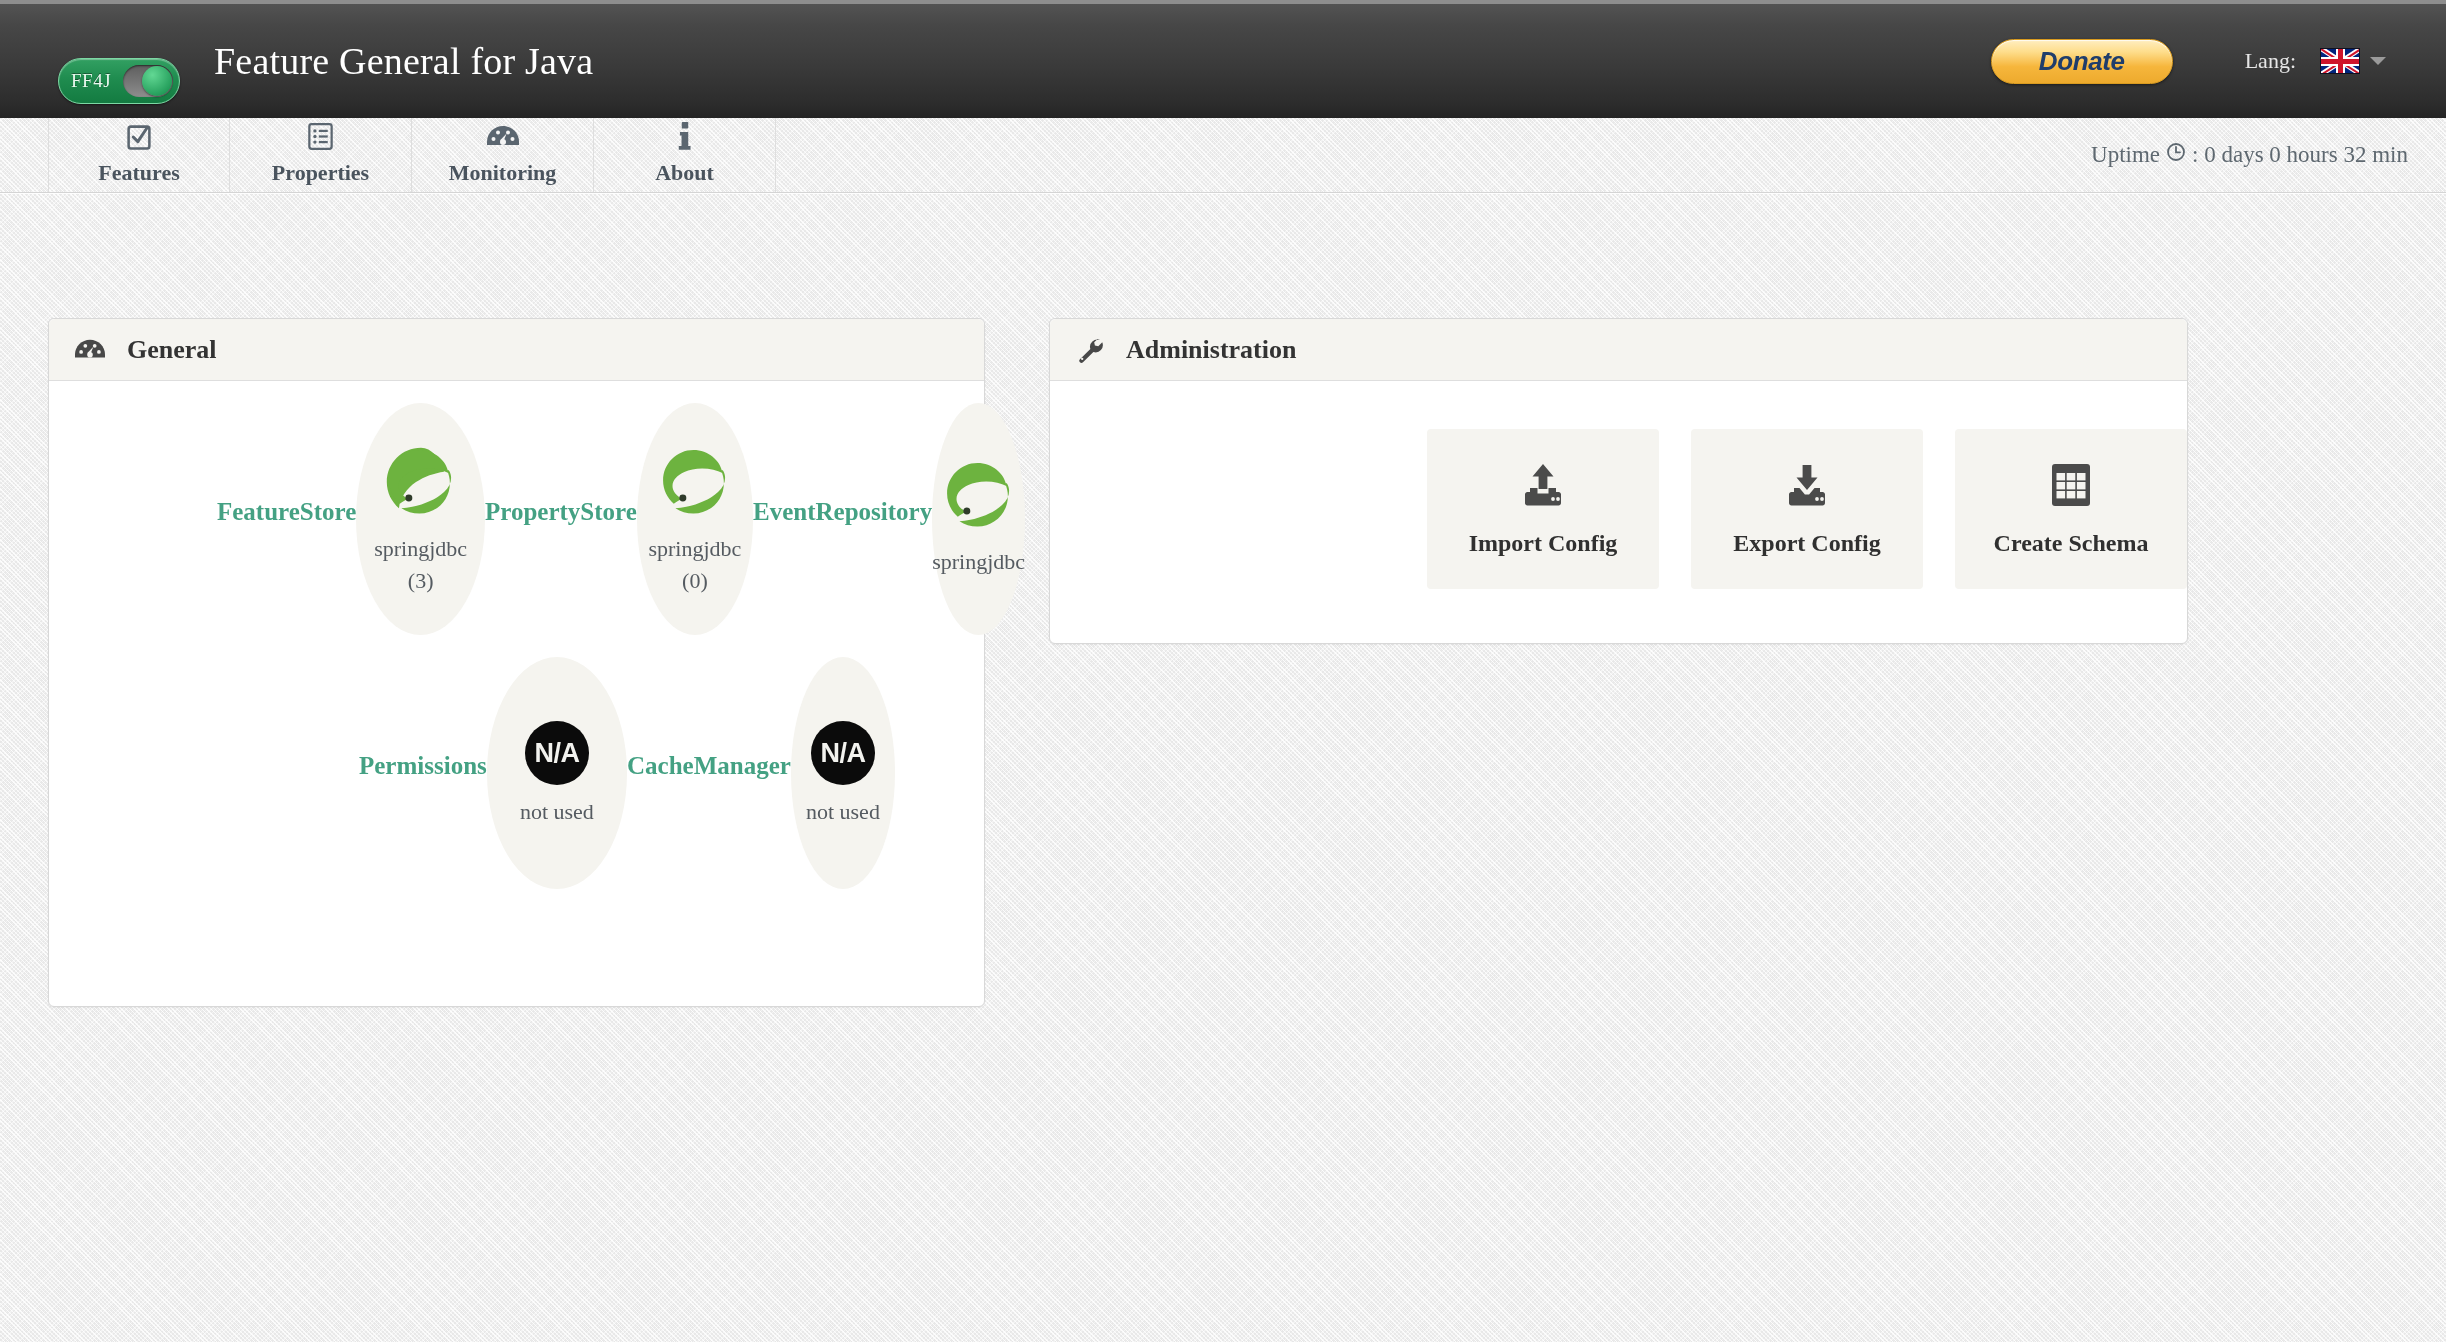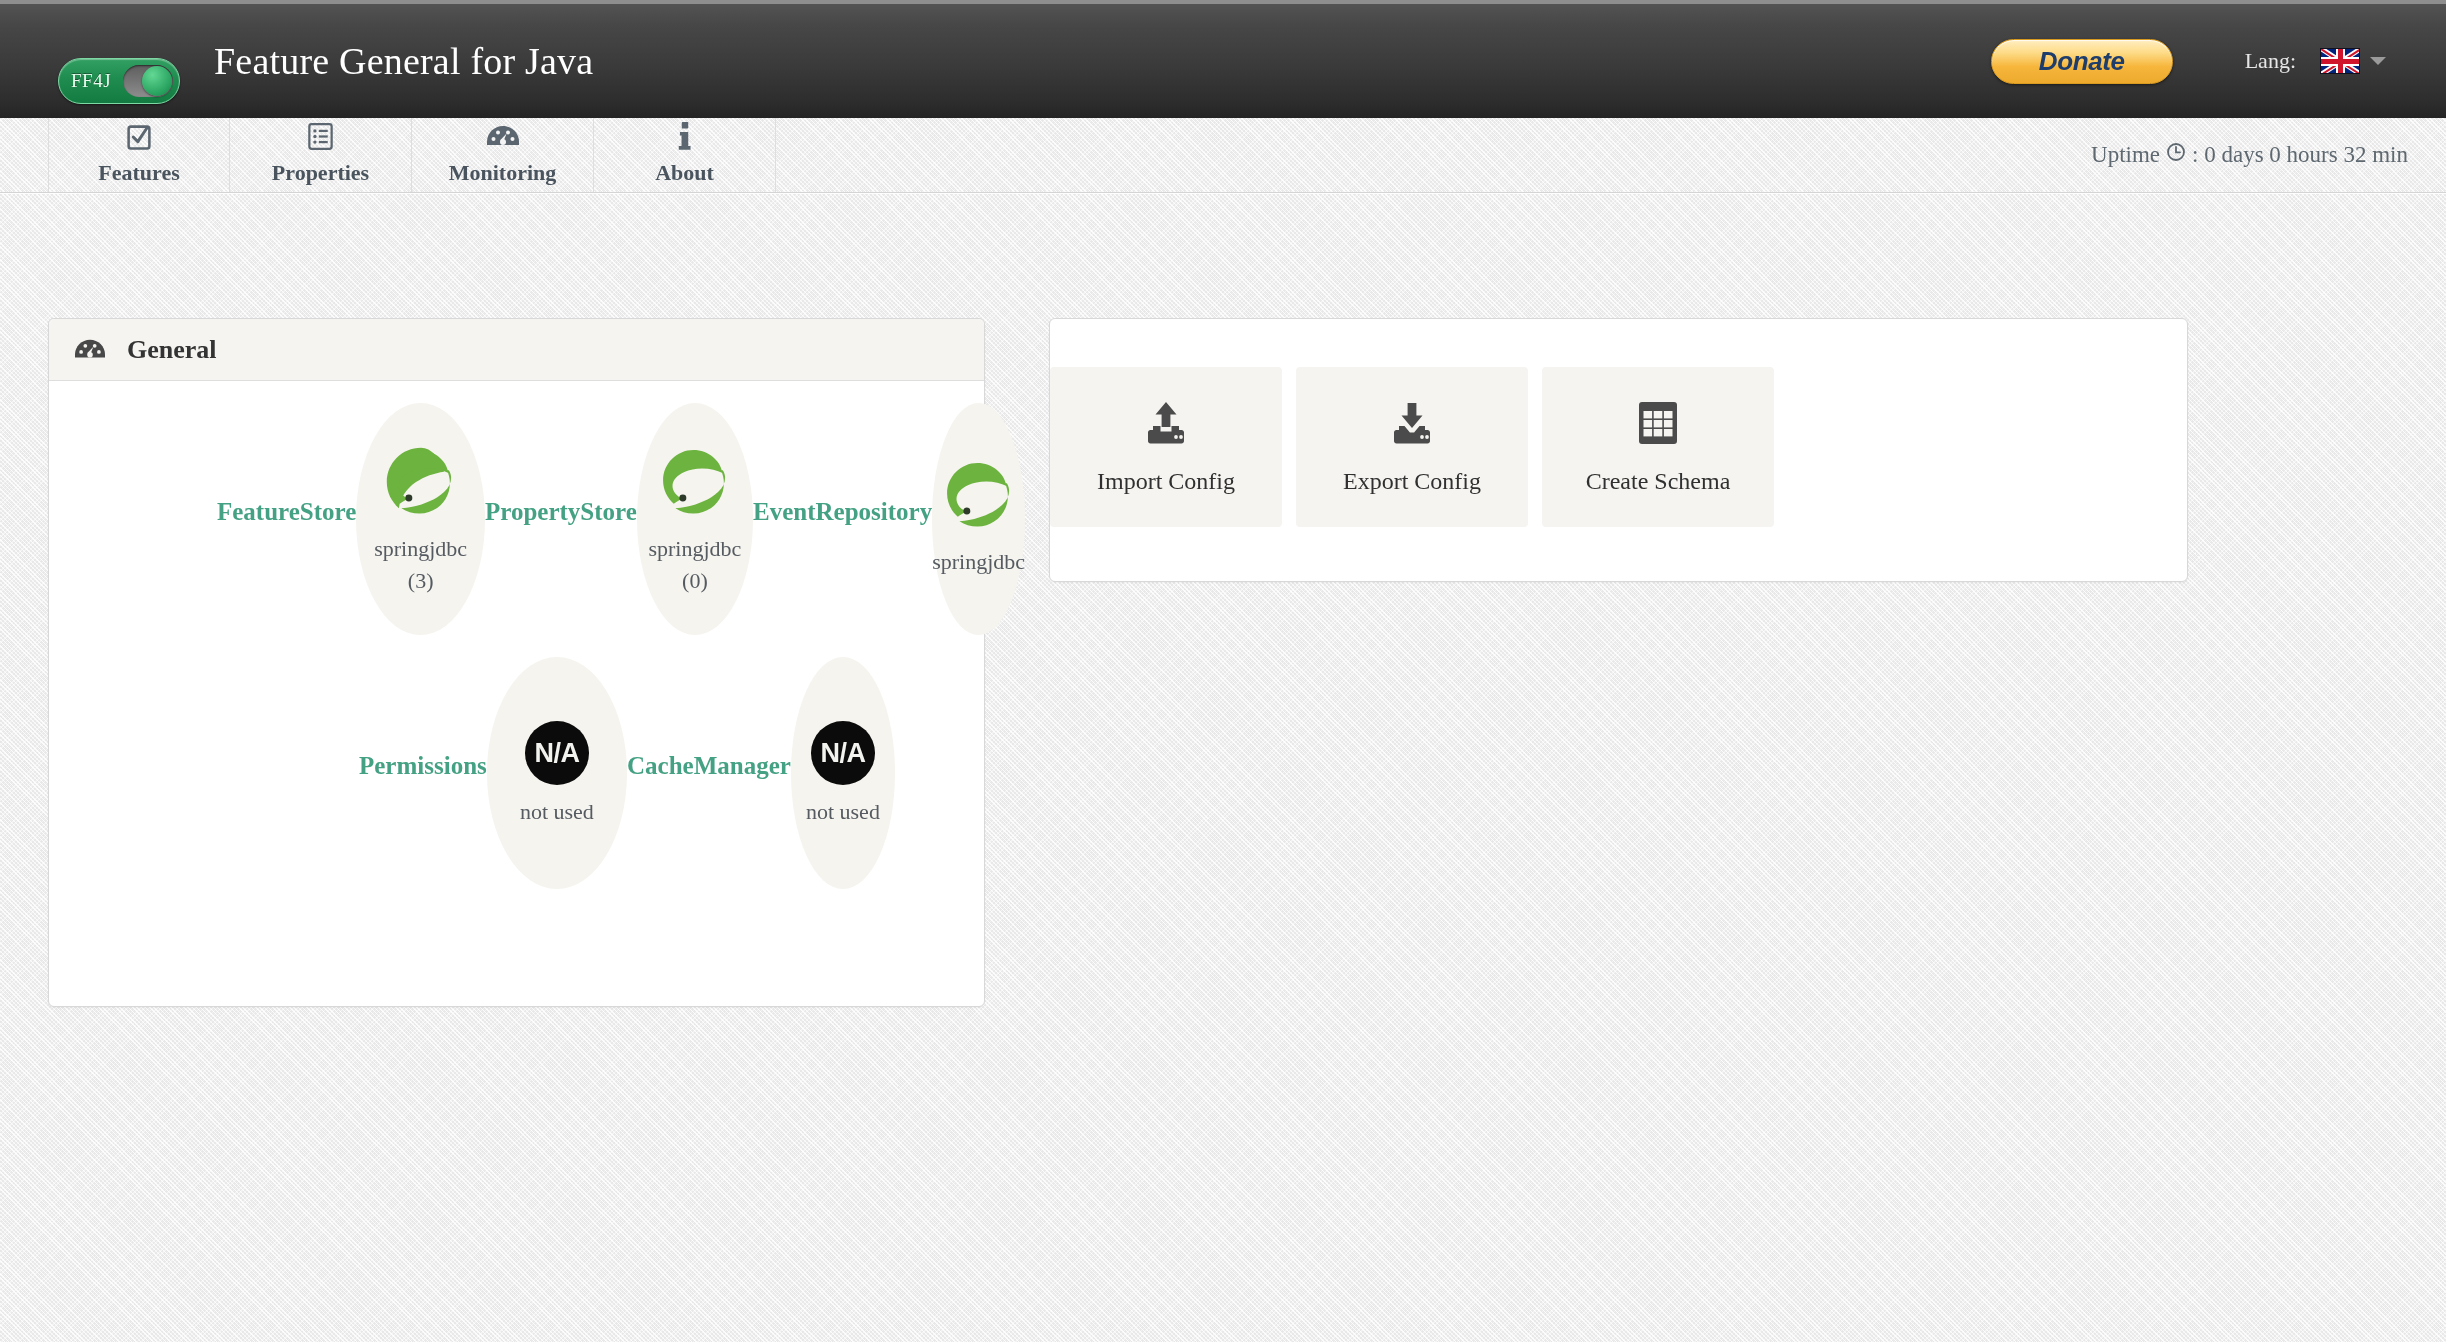--- a/index.html
+++ b/index.html
@@ -298,22 +298,23 @@
     font-family: "Liberation Sans", sans-serif;
     font-weight: bold;
     font-size: 27px;
     letter-spacing: -0.5px;
     margin-bottom: 8px;
   }
 
   
   .admin-row {
     display: flex;
-    justify-content: flex-start;
-    gap: 14px;
+    justify-content: flex-end;
+    gap: 32px;
+    font-weight: bold;
   }
   .admin-btn {
     width: 232px;
     height: 160px;
     background: #f5f4f0;
     border-radius: 4px;
     display: flex;
     flex-direction: column;
     align-items: center;
     justify-content: center;
@@ -536,20 +537,28 @@
               <span class="name">not used</span>
             </div>
           </div>
 
         </div>
 
       </div>
     </div>
 
     <div class="panel panel-right">
+      <div class="panel-head">
+        <span class="icon">
+          <svg width="28" height="28" viewBox="0 0 24 24" fill="currentColor">
+            <path d="M20.6 3.5a6.2 6.2 0 0 0-8.3 7.6L3.4 20a1.8 1.8 0 0 0 2.6 2.6l8.9-8.9a6.2 6.2 0 0 0 7.6-8.3l-3.4 3.4-2.9-.6-.6-2.9 3-2.8zM5.3 20.6a1 1 0 1 1 0-2 1 1 0 0 1 0 2z"></path>
+          </svg>
+        </span>
+        <span class="ttl">Administration</span>
+      </div>
 
       <div class="panel-body-right">
         <div class="admin-row">
 
           <div class="admin-btn">
             <span class="icon">
               <svg width="48" height="46" viewBox="0 0 48 46" fill="currentColor">
                 <path d="M24 2 13.5 14.5h6.1V27h8.8V14.5h6.1z"></path>
                 <path d="M11 26v4h-2.6c-1.3 0-2.4 1-2.4 2.4V41c0 1.3 1.1 2.4 2.4 2.4h31.2c1.3 0 2.4-1.1 2.4-2.4V32.4c0-1.3-1.1-2.4-2.4-2.4H37v-4h-7.5v5.5h-11V26H11z"></path>
                 <circle cx="34" cy="37" r="1.9" fill="#f5f4f0"></circle>

